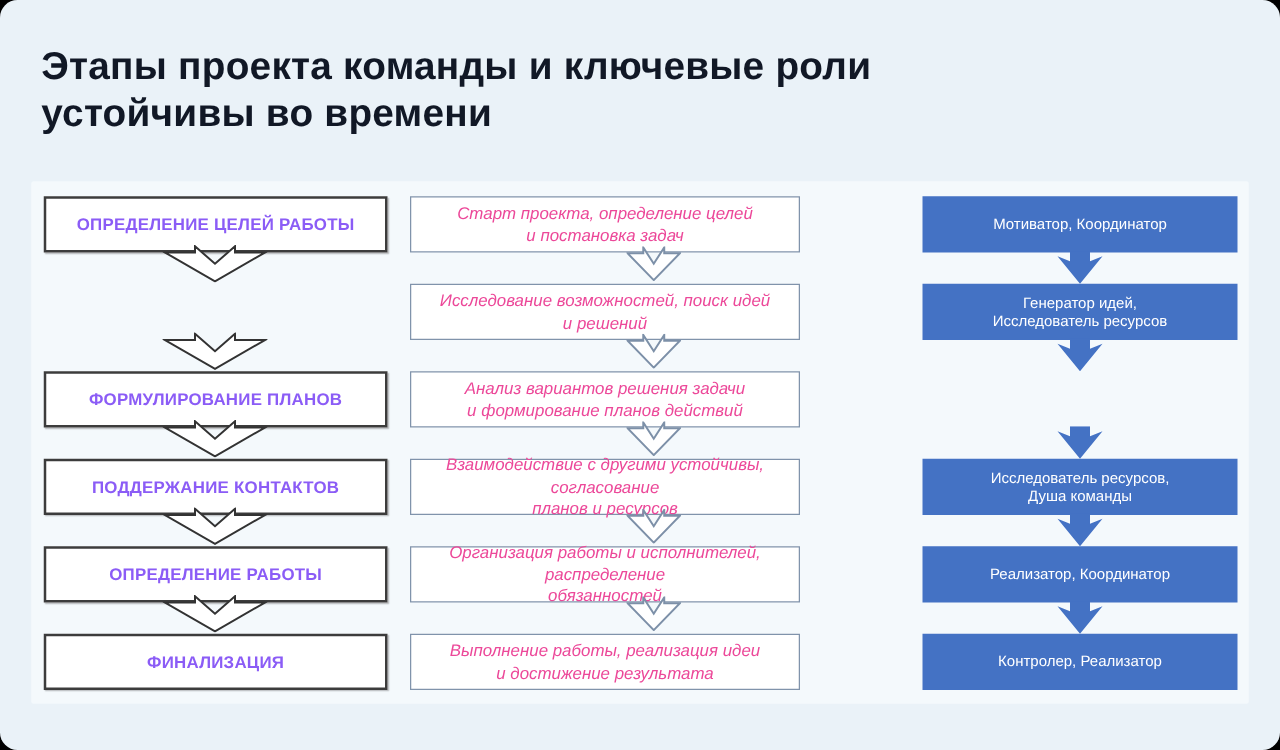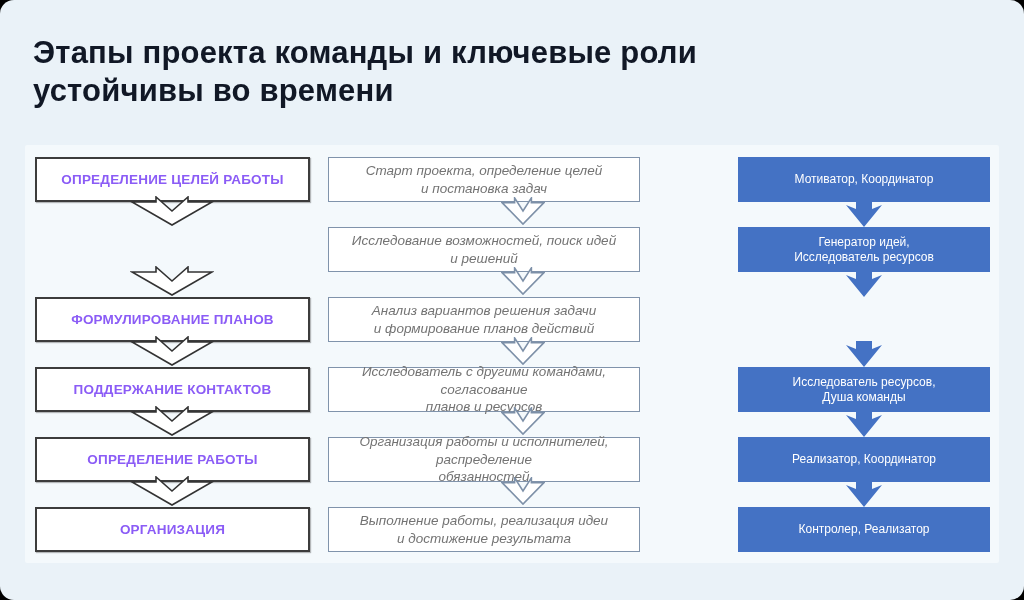--- a/index.html
+++ b/index.html
@@ -42,21 +42,21 @@
     border: 2px solid #3c3c3c;
     box-shadow: 1px 1px 1px rgba(60,60,60,0.35);
     font-weight: 700; font-size: 13.5px; color: #8b5cf6;
     letter-spacing: 0.2px;
   }
   .desc-box {
     left: 328px; width: 312px;
     background: #ffffff;
     border: 1.5px solid #8093ab;
     font-style: italic; font-size: 13.5px; line-height: 1.3;
-    color: #737373;
+    color: #ec4899;
     white-space: pre-line;
   }
   .role-box {
     left: 738px; width: 252px;
     background: #4472c4;
     font-size: 12px; line-height: 1.25; color: #ffffff;
     white-space: pre-line;
   }
   .r0 { top: 157px; } .r1 { top: 227px; } .r2 { top: 297px; }
   .r3 { top: 367px; } .r4 { top: 437px; } .r5 { top: 507px; }
@@ -104,34 +104,34 @@
 
   <div class="box stage-box r2">
       <span>ФОРМУЛИРОВАНИЕ ПЛАНОВ</span>
     </div>
   <div class="box desc-box r2"><span>Анализ вариантов решения задачи
 и формирование планов действий</span></div>
 
   <div class="box stage-box r3">
       <span>ПОДДЕРЖАНИЕ КОНТАКТОВ</span>
     </div>
-  <div class="box desc-box r3"><span>Исследователь с другими командами, согласование
+  <div class="box desc-box r3"><span>Взаимодействие с другими устойчивы, согласование
 планов и ресурсов</span></div>
   <div class="box role-box r3"><span>Исследователь ресурсов,
 Душа команды</span></div>
 
   <div class="box stage-box r4">
       <span>ОПРЕДЕЛЕНИЕ РАБОТЫ</span>
     </div>
   <div class="box desc-box r4"><span>Организация работы и исполнителей, распределение
 обязанностей</span></div>
   <div class="box role-box r4"><span>Реализатор, Координатор</span></div>
 
   <div class="box stage-box r5">
-      <span>ОРГАНИЗАЦИЯ</span>
+      <span>ФИНАЛИЗАЦИЯ</span>
     </div>
   <div class="box desc-box r5"><span>Выполнение работы, реализация идеи
 и достижение результата</span></div>
   <div class="box role-box r5"><span>Контролер, Реализатор</span></div>
 
   <svg class="arrow chev-l a0l">
       <use href="#sym-chevron-down"></use>
     </svg>
   <svg class="arrow chev-l a1l">
       <use href="#sym-chevron-down"></use>

